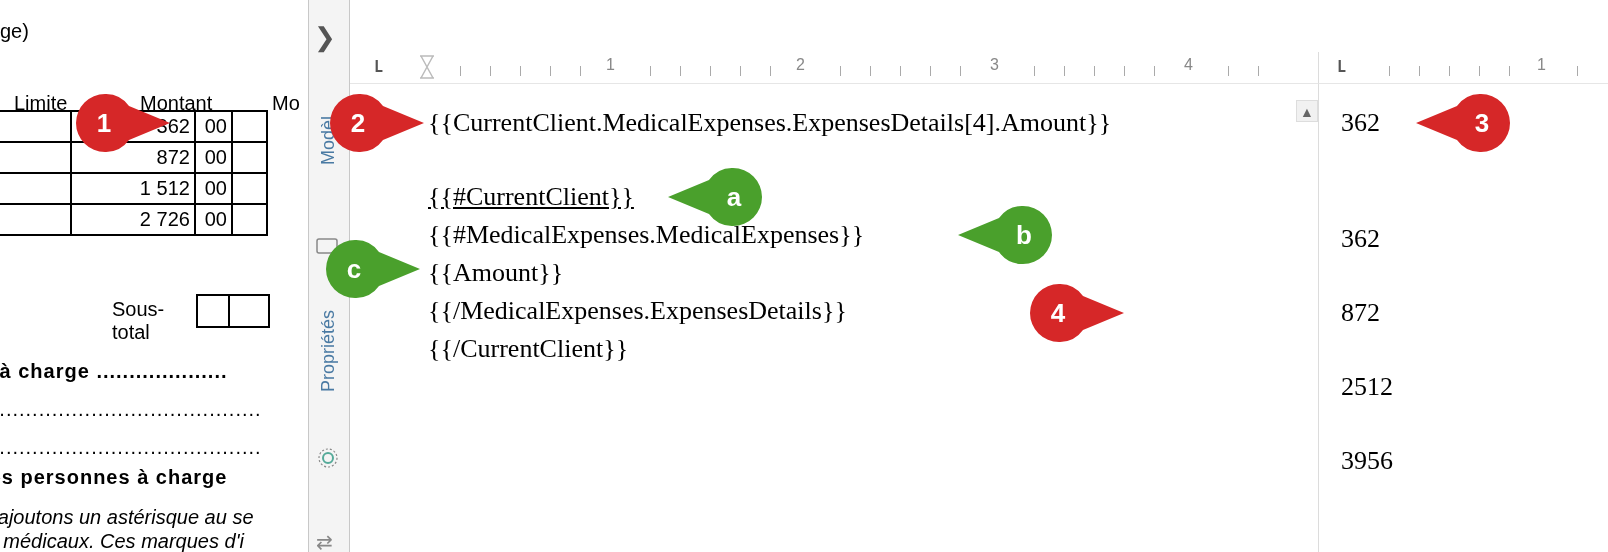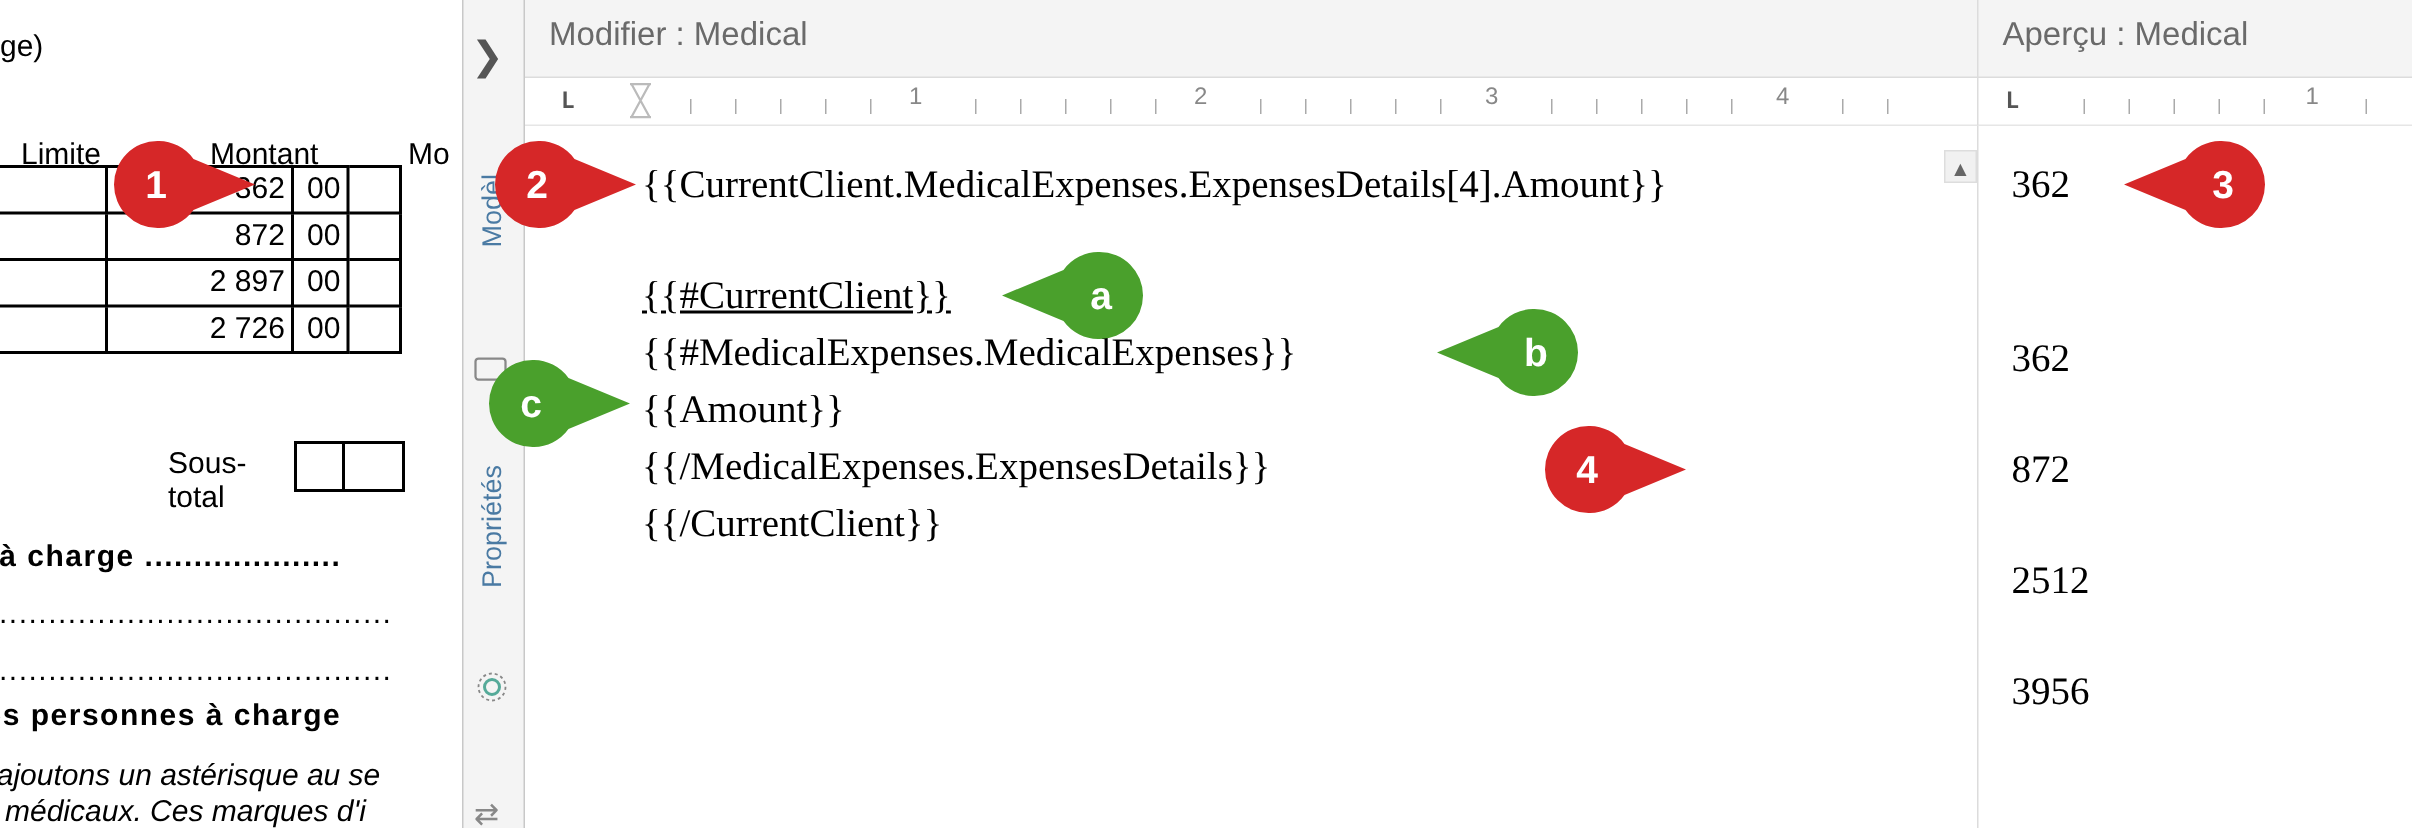--- a/index.html
+++ b/index.html
@@ -84,21 +84,21 @@
             <td class="col-d"></td>
           </tr>
     <tr>
             <td class="col-a"></td>
             <td class="col-b">872</td>
             <td class="col-c">00</td>
             <td class="col-d"></td>
           </tr>
     <tr>
             <td class="col-a"></td>
-            <td class="col-b">2 897</td>
+            <td class="col-b">1 512</td>
             <td class="col-c">00</td>
             <td class="col-d"></td>
           </tr>
     <tr>
             <td class="col-a"></td>
             <td class="col-b">2 726</td>
             <td class="col-c">00</td>
             <td class="col-d"></td>
           </tr>
   </tbody>
@@ -129,22 +129,20 @@
 </span>
 <span class="side-tab side-tab-2">Propriétés</span>
 <span class="side-icon" style="top:446px;">
   <svg width="24" height="24">
         <circle cx="12" cy="12" r="5" fill="none" stroke="#5a9" stroke-width="2"></circle>
         <circle cx="12" cy="12" r="9" fill="none" stroke="#888" stroke-width="1.2" stroke-dasharray="2 2"></circle>
       </svg>
 </span>
 <span class="side-icon" style="top:530px;">⇄</span>
 
-<div class="editor-header"><span>Modifier : Medical</span></div>
-<div class="preview-header"><span>Aperçu : Medical</span></div>
 
 <div class="ruler ruler-editor">
   <span class="ruler-mark ruler-glyph-L" style="left:24px;">L</span>
 
   <span class="ruler-tick" style="left:110px;"></span>
       <span class="ruler-tick" style="left:140px;"></span>
       <span class="ruler-tick" style="left:170px;"></span>
       <span class="ruler-tick" style="left:200px;"></span>
       <span class="ruler-tick" style="left:230px;"></span>
   <span class="ruler-label" style="left:256px;">1</span>

